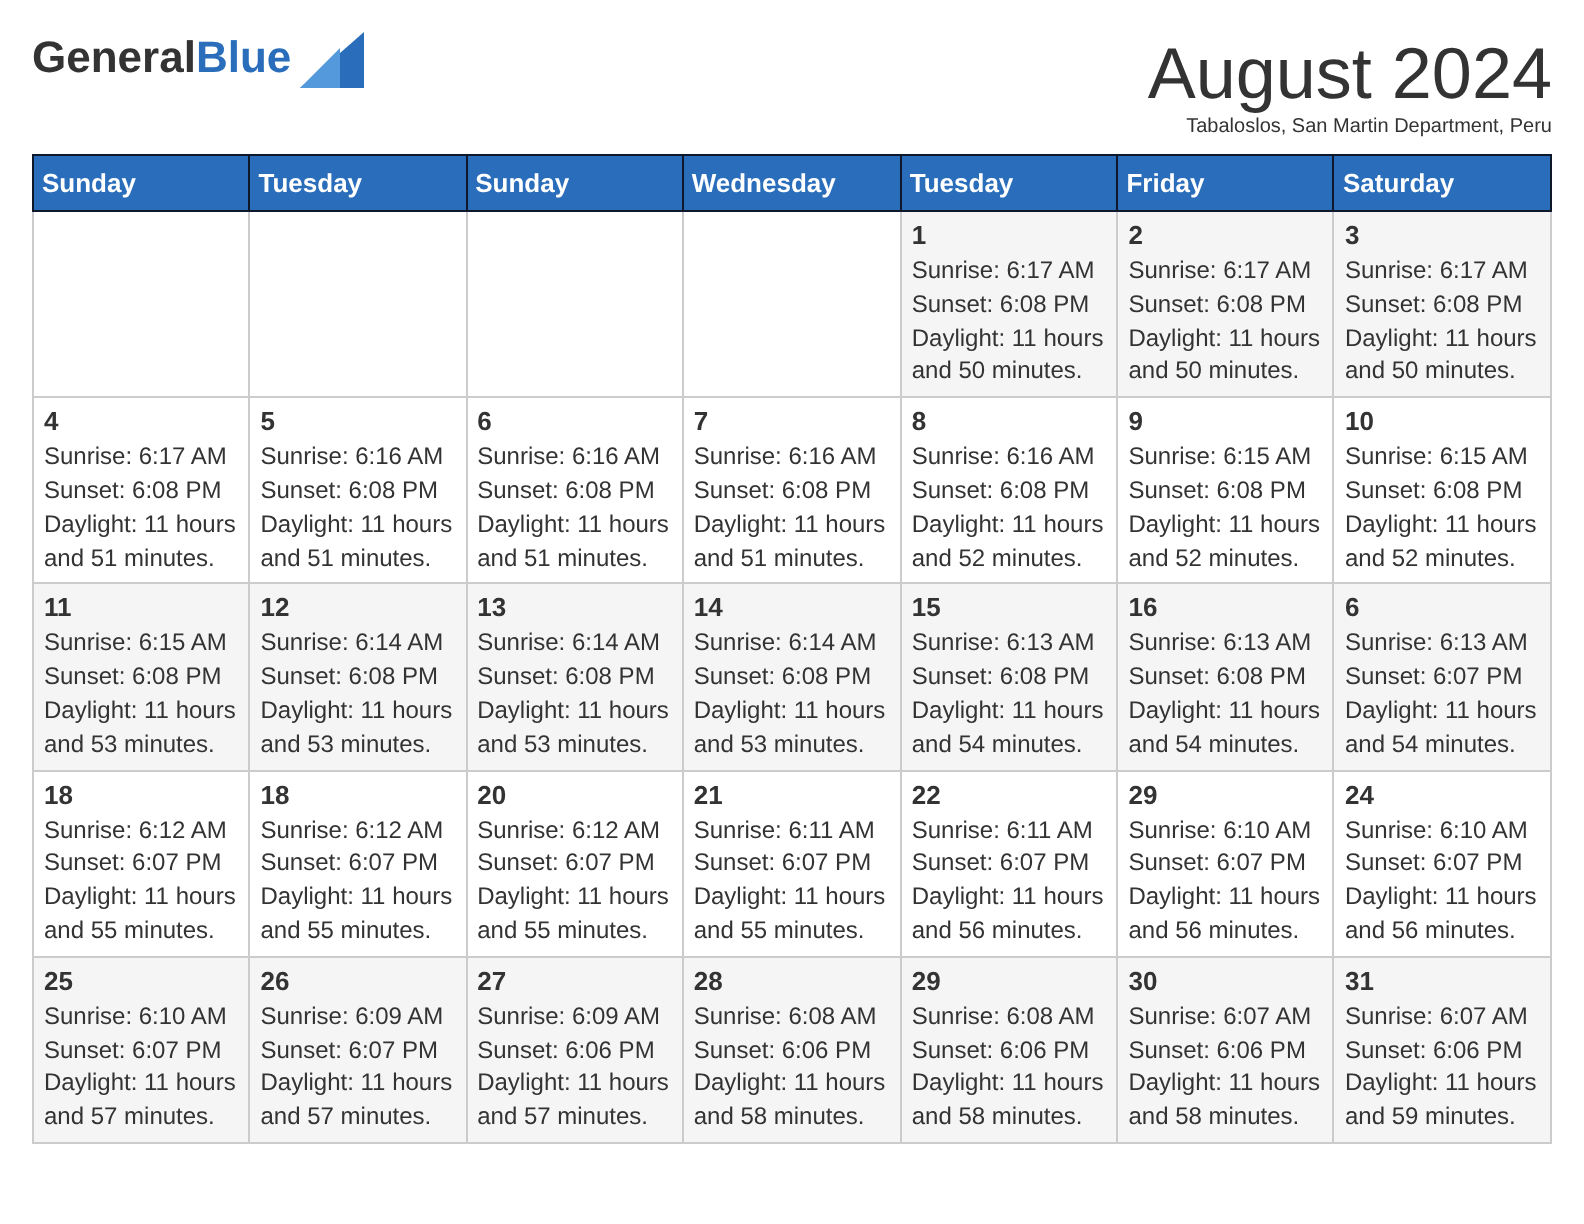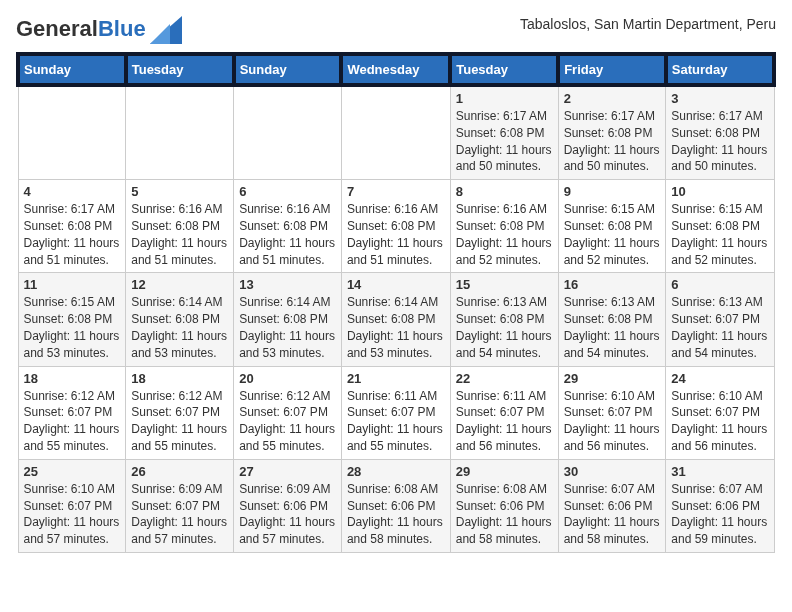--- a/index.html
+++ b/index.html
@@ -28,36 +28,36 @@
     }
     .title-block {
       text-align: right;
     }
     .title-month {
       font-size: 36px;
       color: #333;
       font-weight: normal;
     }
     .title-location {
-      font-size: 14px;
+      font-size: 10px;
       color: #333;
     }
     .calendar {
       width: 100%;
       border-collapse: collapse;
       font-size: 11px;
     }
     .calendar thead th {
       background-color: #2a6ebb;
       color: #fff;
       padding: 6px 4px;
       text-align: left;
       font-size: 13px;
       font-weight: bold;
-      border: 4px solid #0f172a;
+      border: 1px solid #0f172a;
     }
     .calendar tbody td {
       border: 1px solid #ccc;
       vertical-align: top;
       padding: 4px 5px;
       width: 110px;
       min-height: 80px;
       background: #fff;
     }
     .calendar tbody tr:nth-child(odd) td {
@@ -91,20 +91,21 @@
       <div>
         <span style="font-size:22px;font-weight:bold;color:#333;">General</span><span style="font-size:22px;font-weight:bold;color:#2a6ebb;">Blue</span>
       </div>
       <svg width="32" height="28" viewBox="0 0 32 28">
         <polygon points="0,28 32,0 32,28" fill="#2a6ebb"></polygon>
         <polygon points="0,28 20,8 20,28" fill="#5599dd"></polygon>
       </svg>
     </div>
   </div>
   <div class="title-block">
+    <div class="title-month">August 2024</div>
     <div class="title-location">Tabaloslos, San Martin Department, Peru</div>
   </div>
 </div>
 
 <table class="calendar">
   <thead>
     <tr>
     <th>Sunday</th>
         <th>Tuesday</th>
         <th>Sunday</th>

